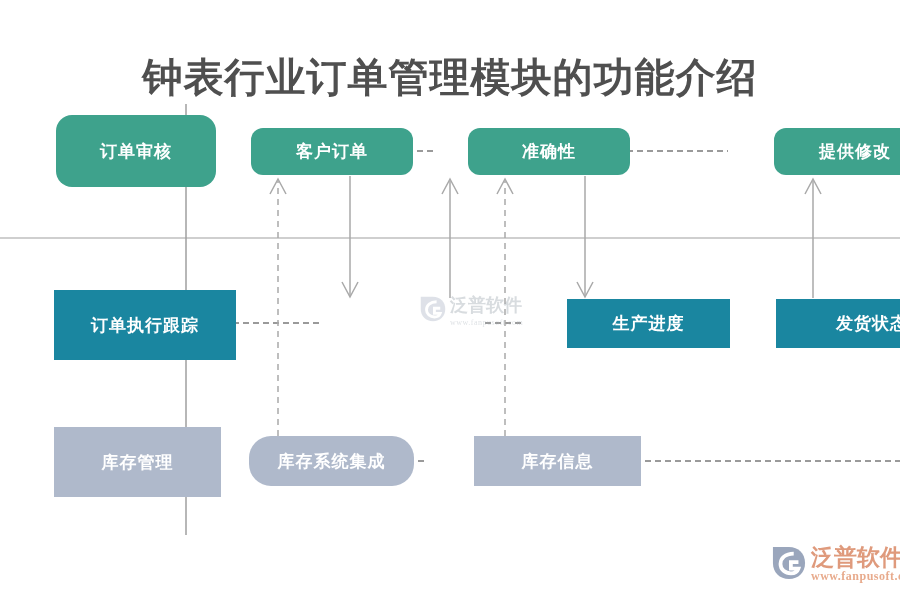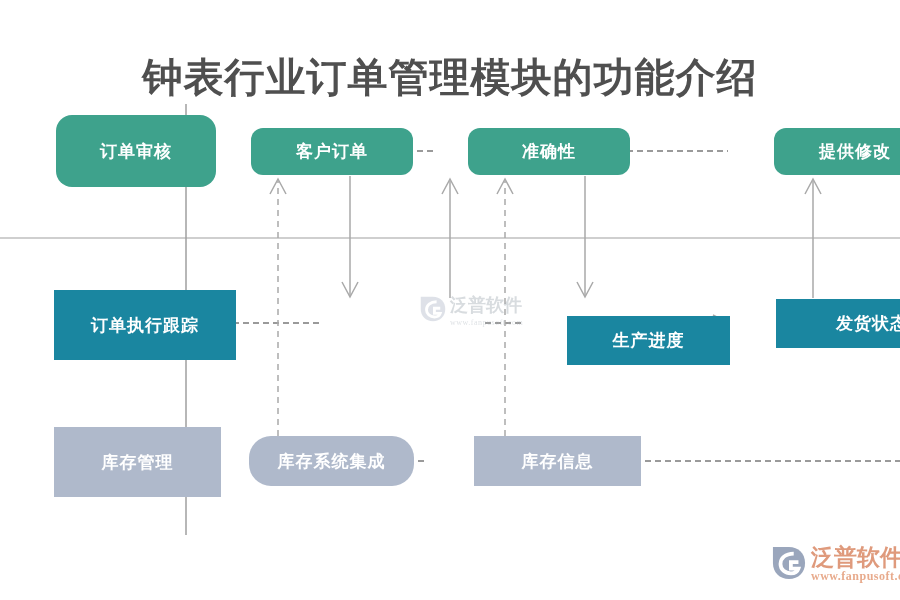--- a/index.html
+++ b/index.html
@@ -24,21 +24,21 @@
   
   .lane1{left:10px;top:115px;width:160px;height:72px;border-radius:16px;}
   .lane2{left:8px;top:290px;width:182px;height:70px;}
   .lane3{left:8px;top:427px;width:167px;height:70px;}
   
   .n-r1a{left:205px;top:128px;width:162px;height:47px;}
   .n-r1b{left:422px;top:128px;width:162px;height:47px;}
   .n-r1c{left:728px;top:128px;width:162px;height:47px;}
   
   .n-r2a{left:322px;top:299px;width:163px;height:49px;}
-  .n-r2b{left:521px;top:316px;width:163px;height:49px;}
+  .n-r2b{left:521px;top:299px;width:163px;height:49px;}
   .n-r2c{left:730px;top:299px;width:192px;height:49px;}
   
   .n-r3a{left:203px;top:436px;width:165px;height:50px;border-radius:22px;}
   .n-r3b{left:428px;top:436px;width:167px;height:50px;}
   
   .wm-center{
     position:absolute;left:420px;top:296px;display:flex;align-items:flex-start;
     opacity:0.38;pointer-events:none;
   }
   .wm-center .wm-text{margin-left:4px;color:#9aa4ad;font-size:18px;font-weight:bold;line-height:18px;}

